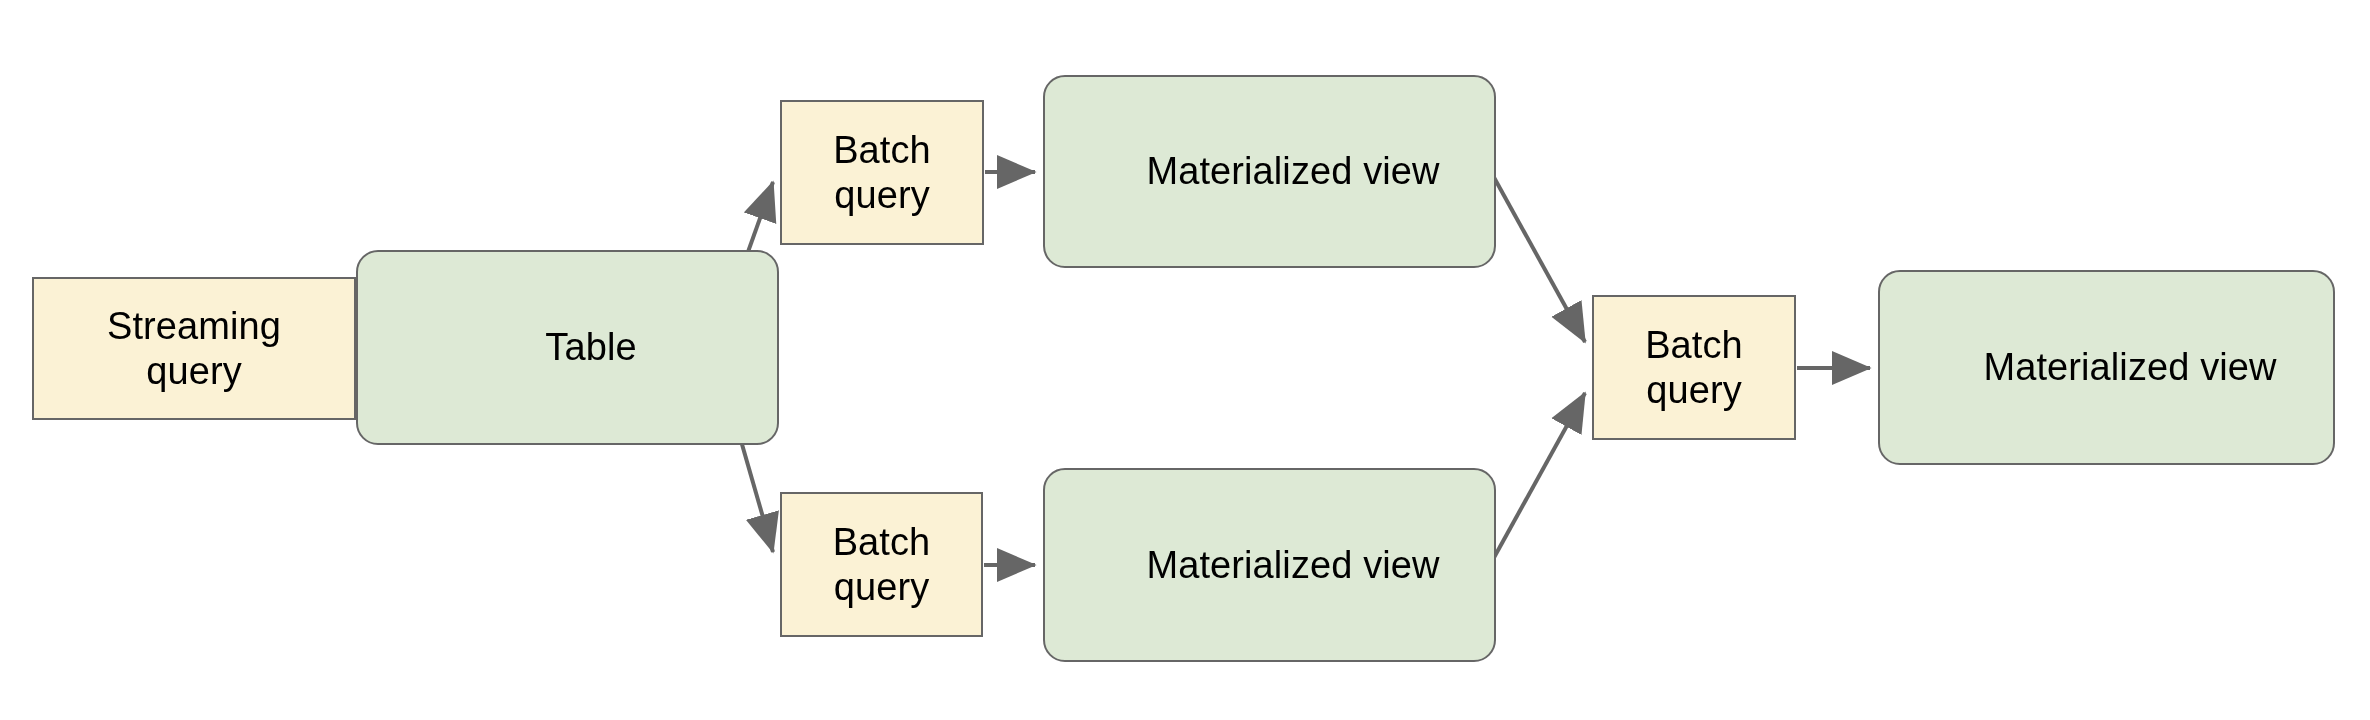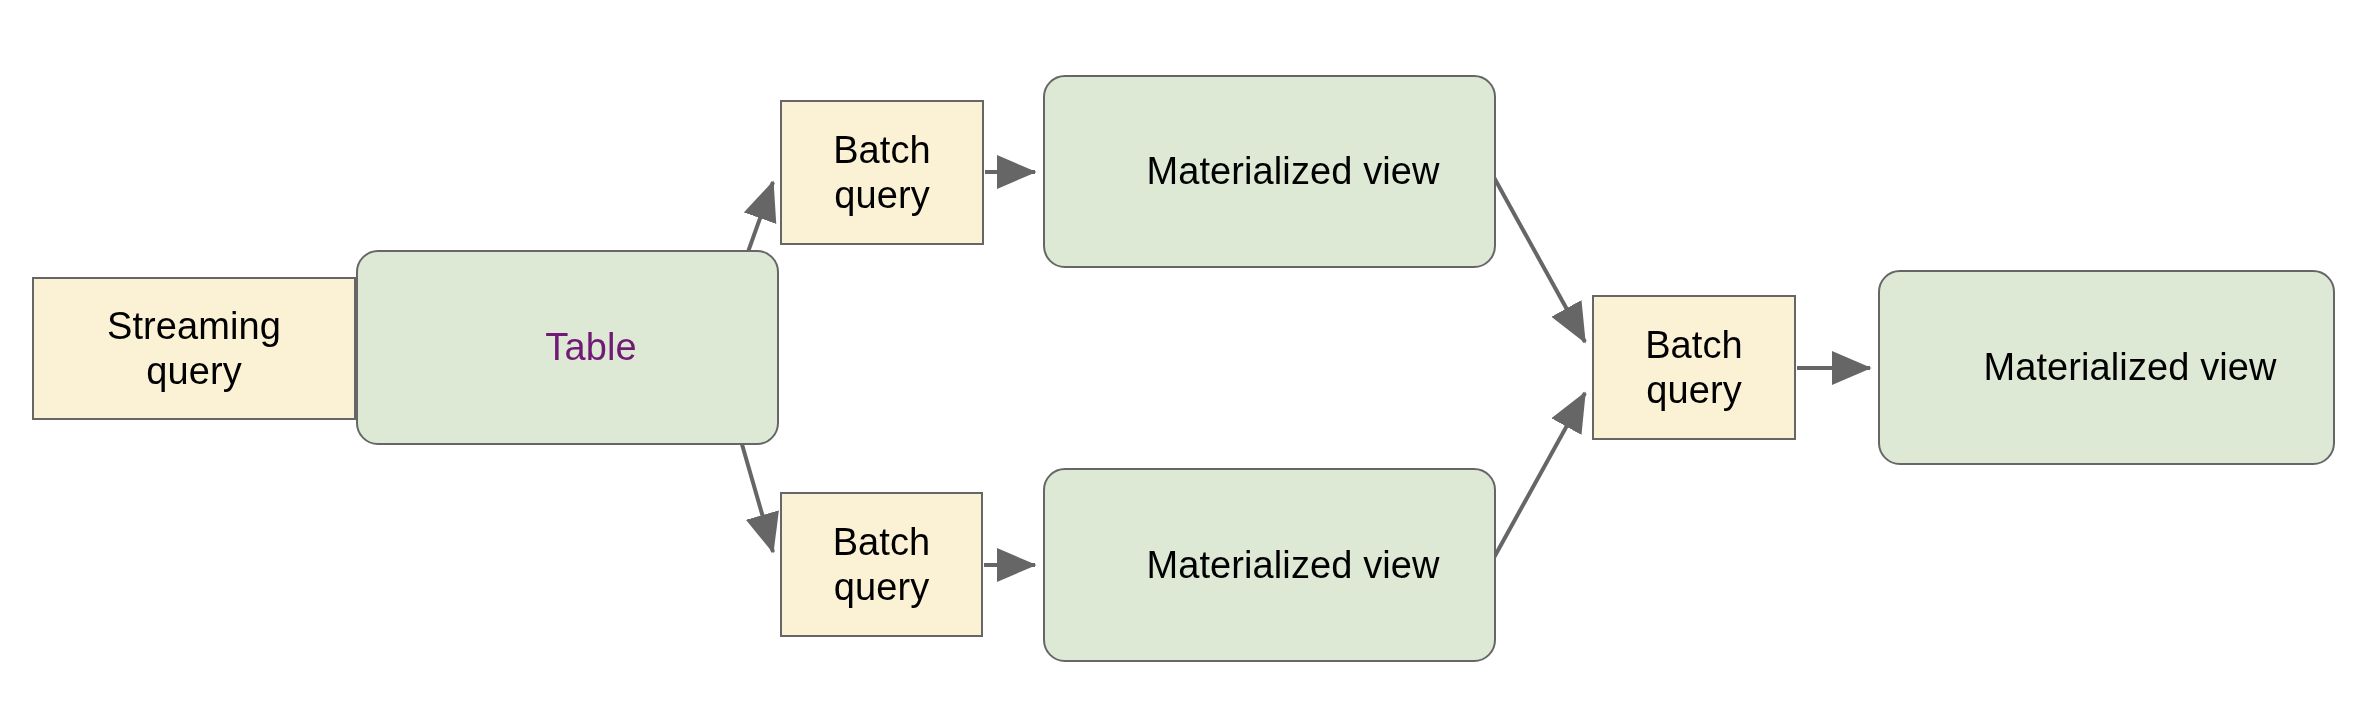--- a/index.html
+++ b/index.html
@@ -101,21 +101,21 @@
     <g>
       <line x1="1797" y1="368" x2="1870" y2="368" stroke="#666666" stroke-width="4" marker-end="url(#arrow)"></line>
     </g>
   </svg>
 
   <div class="node process" style="left: 32px; top: 277px; width: 324px; height: 143px; border-color: rgb(102, 102, 102); color: rgb(0, 0, 0); background: rgb(251, 242, 213);">
     <span class="node-label">Streaming
 query</span>
   </div>
 
-  <div class="node store" style="left: 356px; top: 250px; width: 423px; height: 195px; border-color: rgb(102, 102, 102); color: #701a75; background: rgb(221, 233, 213);">
+  <div class="node store" style="left: 356px; top: 250px; width: 423px; height: 195px; border-color: rgb(102, 102, 102); color: #000000; background: rgb(221, 233, 213);">
     <span class="node-label">Table</span>
   </div>
 
   <div class="node process" style="left: 780px; top: 100px; width: 204px; height: 145px; border-color: rgb(102, 102, 102); color: rgb(0, 0, 0); background: rgb(251, 242, 213);">
     <span class="node-label">Batch
 query</span>
   </div>
 
   <div class="node store" style="left: 1043px; top: 75px; width: 453px; height: 193px; border-color: rgb(102, 102, 102); color: rgb(0, 0, 0); background: rgb(221, 233, 213);">
     <span class="node-label">Materialized view</span>

